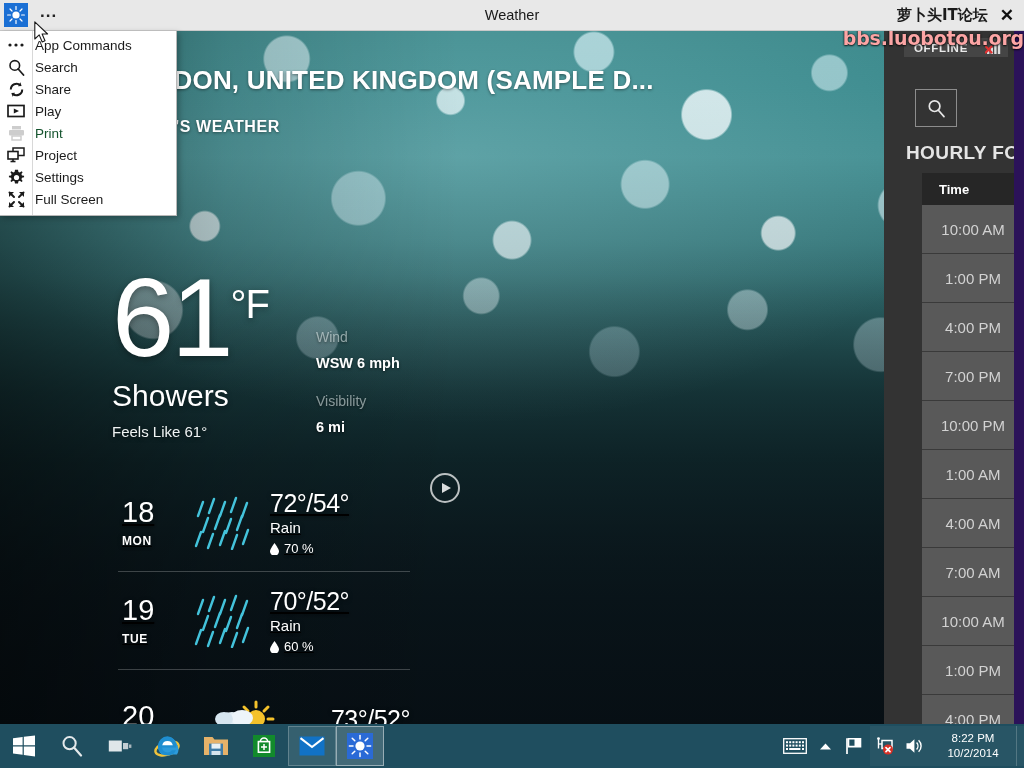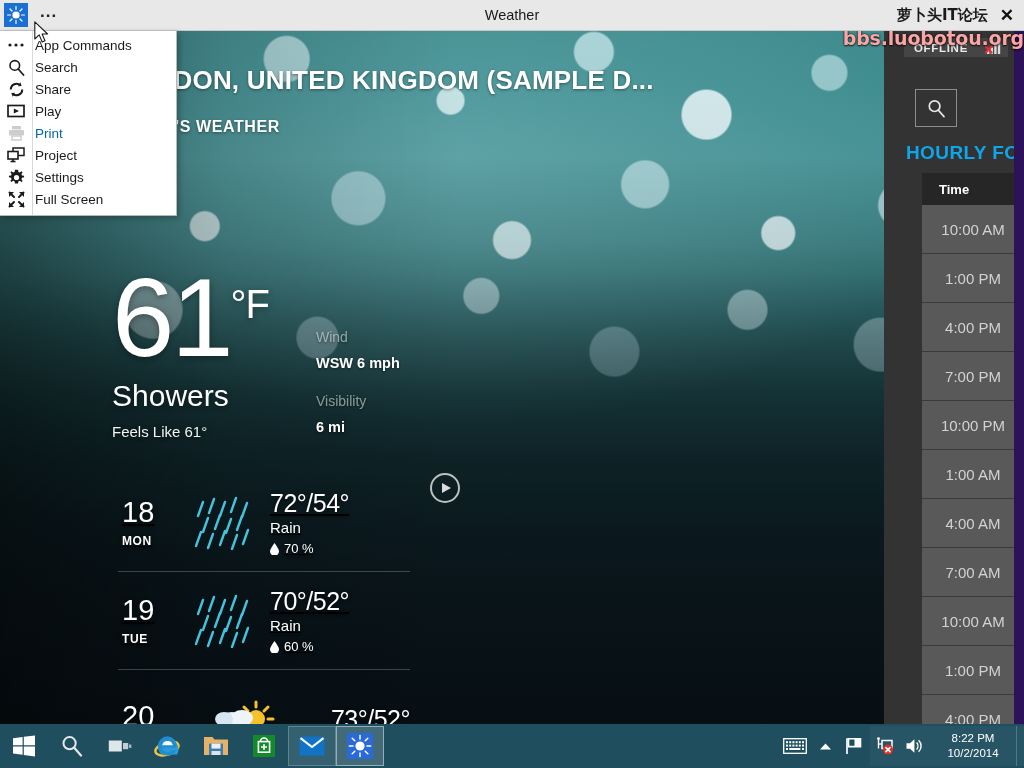--- a/index.html
+++ b/index.html
@@ -221,21 +221,21 @@
   }
   #search-box {
     position: absolute; left: 31px; top: 58px;
     width: 42px; height: 38px;
     border: 1px solid #8d8d8d;
     display: flex; align-items: center; justify-content: center;
     cursor: pointer;
   }
   #hourly-title {
     position: absolute; left: 22px; top: 111px;
-    font-size: 19px; font-weight: 700; color: #0ea5e9;
+    font-size: 19px; font-weight: 700; color: #e5e5e5;
     letter-spacing: .4px; white-space: nowrap;
   }
   #hourly-list {
     position: absolute; left: 38px; top: 142px; width: 102px;
   }
   #hourly-head {
     height: 32px; background: #262626; display: flex; align-items: center;
     padding-left: 17px;
     font-size: 13px; font-weight: 700; color: #ffffff;
   }
@@ -265,21 +265,21 @@
     display: flex; align-items: center; height: 22px;
     cursor: pointer;
   }
   .menu-ico {
     width: 32px; display: flex; align-items: center; justify-content: center;
     flex: 0 0 32px; color: #1b1b1b;
   }
   .menu-lbl {
     font-size: 13.5px; color: #1b1b1b; padding-left: 3px;
   }
-  .menu-item.disabled .menu-lbl { color: #0369a1; }
+  .menu-item.disabled .menu-lbl { color: #14532d; }
   .menu-item.disabled .menu-ico { color: #a6a6a6; opacity: .55; }
   .menu-item.disabled { cursor: default; }
   #menu-sep {
     position: absolute; left: 32px; top: 0px; bottom: 0px;
     width: 1px; background: #d8d8d8;
   }
   #cursor {
     position: absolute; left: 34px; top: 21px; z-index: 70;
     pointer-events: none;
   }

